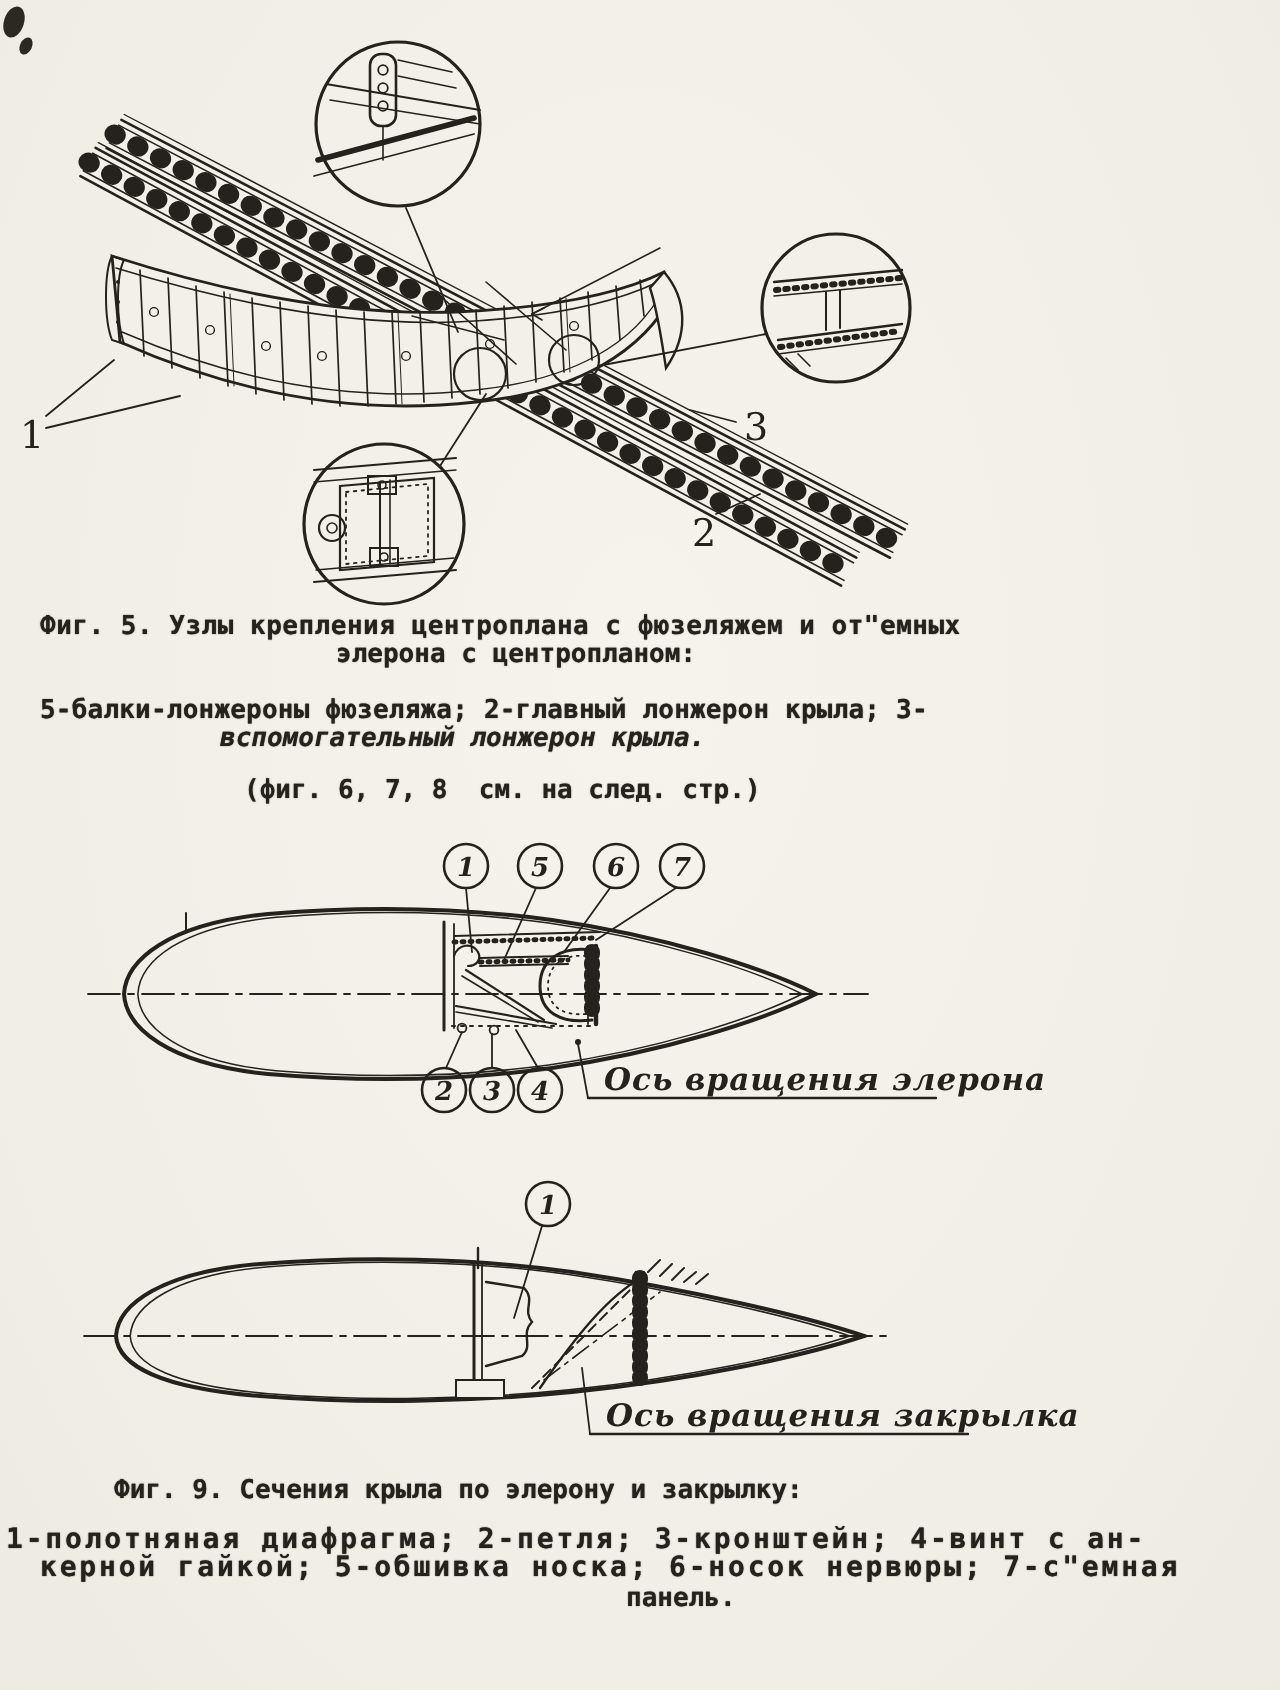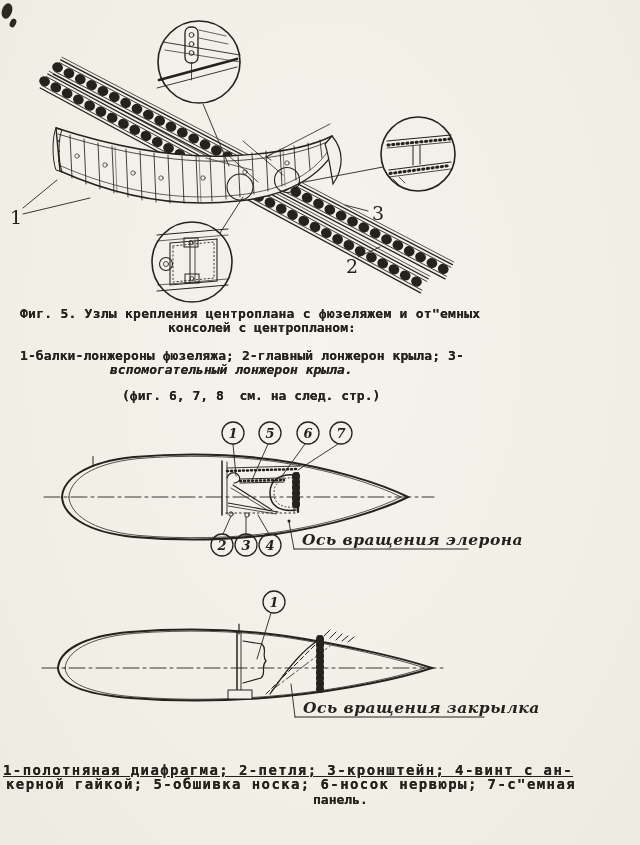--- a/index.html
+++ b/index.html
@@ -197,22 +197,22 @@
         <line x1="368" y1="211" x2="345" y2="205"></line>
         <line x1="358" y1="257" x2="380" y2="247"></line>
       </g>
       <text class="part-num" x="10" y="224" stroke="none">1</text>
       <text class="part-num" x="372" y="220" stroke="none">3</text>
       <text class="part-num" x="346" y="273" stroke="none">2</text>
     </g>
   </svg>
 
   <div class="tw" style="left:20px; top:307px; letter-spacing:0.25px;text-align:center;">Фиг. 5. Узлы крепления центроплана с фюзеляжем и от"емных</div>
-  <div class="tw" style="left:168px; top:321px;">консолей с центропланом:</div>
-  <div class="tw" style="left:20px; top:349px; letter-spacing:0.1px;">1-балки-лонжероны фюзеляжа; 2-главный лонжерон крыла; 3-</div>
+  <div class="tw" style="left:168px; top:321px;">элерона с центропланом:</div>
+  <div class="tw" style="left:20px; top:349px; letter-spacing:0.1px;">5-балки-лонжероны фюзеляжа; 2-главный лонжерон крыла; 3-</div>
   <div class="tw" style="left:110px; top:363px;font-style:italic;">вспомогательный лонжерон крыла.</div>
   <div class="tw" style="left:93px; top:389px;margin-left:29px;">(фиг. 6, 7, 8  см. на след. стр.)</div>
 
   <svg style="top:416px" width="640" height="150" viewBox="0 0 640 150">
     <g stroke="#25221e" fill="none" stroke-linecap="round">
 
       <path stroke-width="2" d="M 62,81 C 63,64 84,46 134,41 C 182,37 232,38 276,44 C 332,52 382,68 408,81 C 382,94 332,110 276,118 C 232,124 182,125 134,121 C 84,116 63,98 62,81 Z"></path>
       <path stroke-width="0.8" transform="translate(235,81) scale(0.96) translate(-235,-81)" d="M 62,81 C 63,64 84,46 134,41 C 182,37 232,38 276,44 C 332,52 382,68 408,81 C 382,94 332,110 276,118 C 232,124 182,125 134,121 C 84,116 63,98 62,81 Z"></path>
 
       <line x1="44" y1="81" x2="434" y2="81" stroke-width="0.9" stroke-dasharray="16 4 3 4"></line>
@@ -312,17 +312,18 @@
       </g>
 
       <g>
         <line x1="295" y1="131" x2="291" y2="98" stroke-width="0.9"></line>
         <line x1="295" y1="131" x2="484" y2="131" stroke-width="1.2"></line>
         <text class="hand" stroke="none" x="303" y="127">Ось вращения закрылка</text>
       </g>
     </g>
   </svg>
 
-  <div class="tw tw-wide" style="left:3px; top:763px;text-decoration:underline;">1-полотняная диафрагма; 2-петля; 3-кронштейн; 4-винт с ан-</div>
-  <div class="tw tw-wide" style="left:6px; top:777px;">керной гайкой; 5-обшивка носка; 6-носок нервюры; 7-с"емная</div>
+  <div class="tw" style="left:57px; top:739px;">Фиг. 9. Сечения крыла по элерону и закрылку:</div>
+  <div class="tw tw-wide" style="left:3px; top:763px;">1-полотняная диафрагма; 2-петля; 3-кронштейн; 4-винт с ан-</div>
+  <div class="tw tw-wide" style="left:20px; top:777px;">керной гайкой; 5-обшивка носка; 6-носок нервюры; 7-с"емная</div>
   <div class="tw" style="left:292px; top:793px;margin-left:21px;">панель.</div>
 
 </div>
 
 </body></html>

